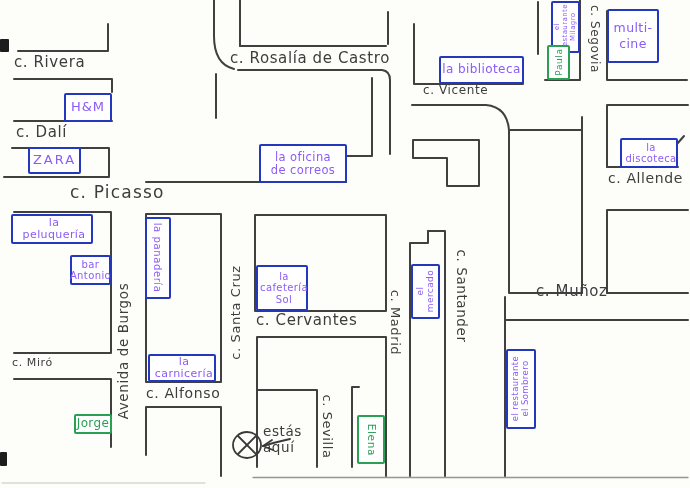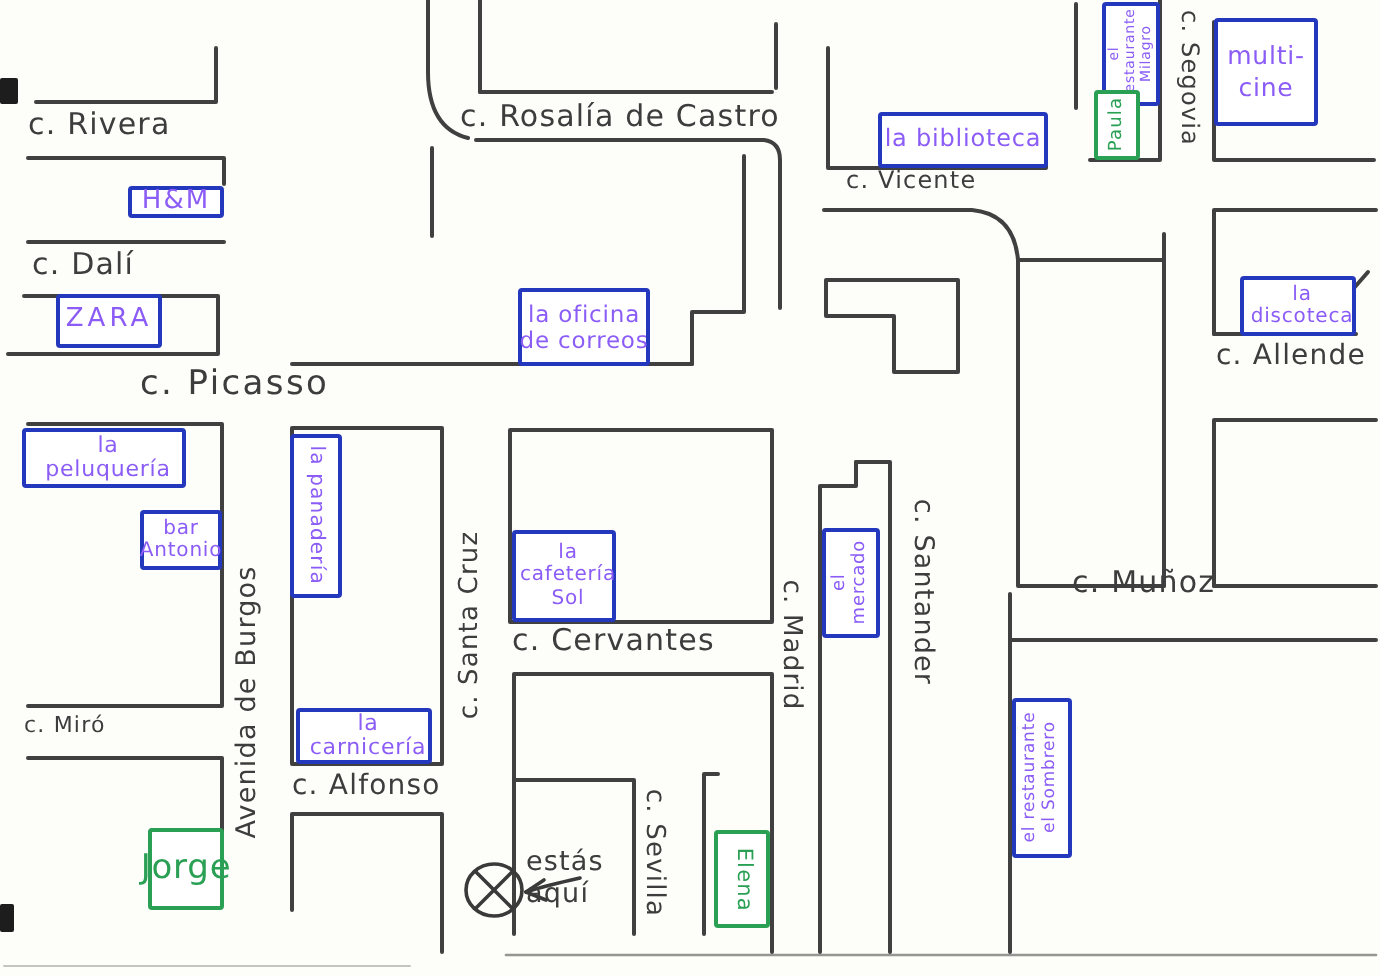--- a/index.html
+++ b/index.html
@@ -126,38 +126,38 @@
   <div class="vwrap" style="left:110px;top:280px;width:26px;height:142px;font-size:13.5px">
       <span class="rot ccw">Avenida de Burgos</span>
     </div>
 
 
   <div class="slabel" style="left:263px;top:424px;font-size:13.5px">
     <span class="line">estás</span>
     <span class="line">aquí</span>
   </div>
 
-  <div class="box" style="left:64px;top:93px;width:48px;height:16px;font-size:13px;letter-spacing:1px">
+  <div class="box" style="left:64px;top:93px;width:48px;height:29px;font-size:13px;letter-spacing:1px">
       <span class="line">H&amp;M</span>
     </div>
   <div class="box" style="left:28px;top:147px;width:53px;height:27px;font-size:13px;letter-spacing:2px">
       <span class="line">ZARA</span>
     </div>
   <div class="box leftal" style="left:11px;top:214px;width:82px;height:30px;font-size:11px">
     <span class="line">la</span>
     <span class="line">peluquería</span>
   </div>
   <div class="box" style="left:70px;top:255px;width:41px;height:30px;font-size:10px">
     <span class="line">bar</span>
     <span class="line">Antonio</span>
   </div>
   <div class="box vert" style="left:145px;top:217px;width:26px;height:82px;font-size:10px">
       <span class="rot cw">la panadería</span>
     </div>
-  <div class="box" style="left:259px;top:144px;width:66px;height:39px;font-size:11.5px">
+  <div class="box" style="left:259px;top:144px;width:88px;height:39px;font-size:11.5px">
     <span class="line">la oficina</span>
     <span class="line">de correos</span>
   </div>
   <div class="box" style="left:439px;top:56px;width:85px;height:28px;font-size:12px">
       <span class="line">la biblioteca</span>
     </div>
   <div class="box vert" style="left:551px;top:1px;width:29px;height:52px;font-size:7px">
     <span class="rotcol ccw">
       <span class="line">el</span>
       <span class="line">restaurante</span>
@@ -190,21 +190,21 @@
   <div class="box vert" style="left:506px;top:349px;width:30px;height:80px;font-size:8.5px">
     <span class="rotcol ccw">
       <span class="line">el restaurante</span>
       <span class="line">el Sombrero</span>
     </span>
   </div>
 
   <div class="box green vert" style="left:547px;top:45px;width:23px;height:35px;font-size:9px">
       <span class="rot ccw">Paula</span>
     </div>
-  <div class="box green" style="left:74px;top:414px;width:38px;height:41px;font-size:17px">
+  <div class="box green" style="left:74px;top:414px;width:38px;height:20px;font-size:12px">
       <span class="line">Jorge</span>
     </div>
   <div class="box green vert" style="left:357px;top:415px;width:28px;height:49px;font-size:10.5px">
       <span class="rot cw">Elena</span>
     </div>
 
   <div class="artifact" style="left:0;top:39px;width:9px;height:13px"></div>
   <div class="artifact" style="left:0;top:452px;width:7px;height:14px"></div>
 
 </div>

